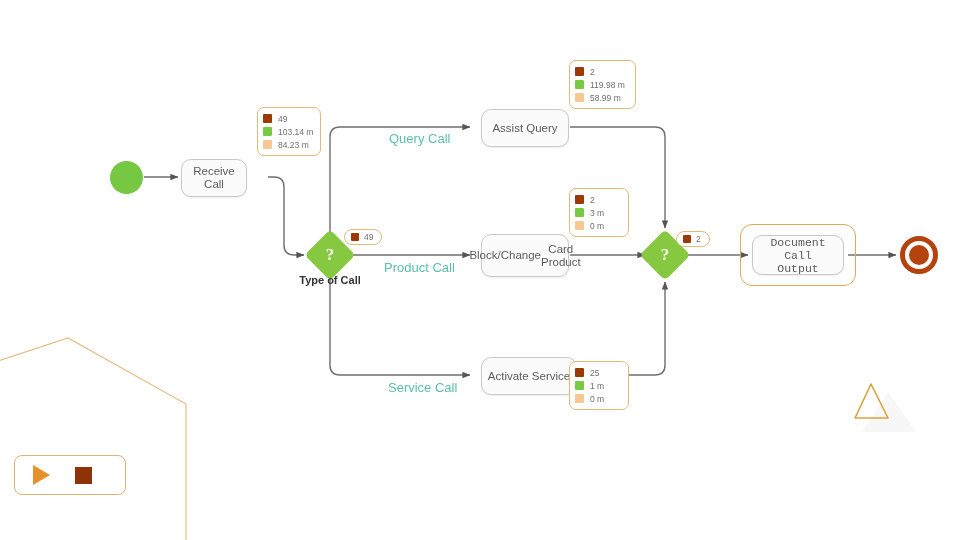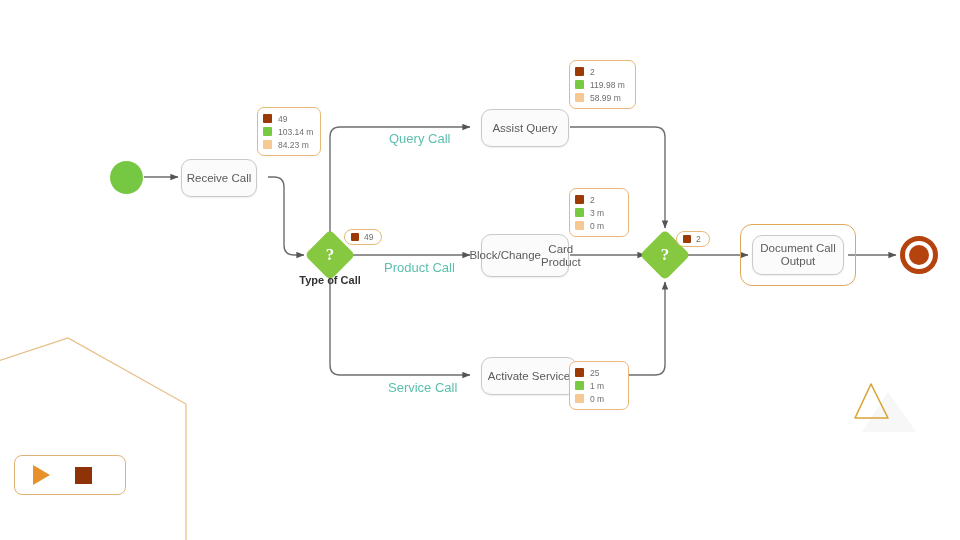--- a/index.html
+++ b/index.html
@@ -168,21 +168,21 @@
     <path d="M570,375 L655,375 Q665,375 665,365 L665,282" marker-end="url(#arrow)"></path>
 
     <path d="M684,255 L748,255" marker-end="url(#arrow)"></path>
 
     <path d="M848,255 L896,255" marker-end="url(#arrow)"></path>
   </g>
 </svg>
 
 <div class="node start-event" style="left:110px;top:161px;width:33px;height:33px;"></div>
 
-<div class="node task" style="left:181px;top:159px;width:76px;height:37px;">
+<div class="node task" style="left:181px;top:159px;width:66px;height:37px;">
   <span>Receive Call</span>
 </div>
 
 <div class="stat-card" style="left:257px;top:107px;width:64px;">
   <div class="stat-row">
     <span class="sw" style="background:#9c3a06;"></span>
     <span class="stat-val">49</span>
   </div>
   <div class="stat-row">
     <span class="sw" style="background:#7ac943;"></span>
@@ -267,21 +267,21 @@
 <div class="gateway-mark" style="left:647px;top:237px;">
   <span>?</span>
 </div>
 
 <div class="badge" style="left:676px;top:231px;">
   <span class="sw" style="background:#9c3a06;"></span>
   <span class="stat-val">2</span>
 </div>
 
 <div class="node highlight-box" style="left:740px;top:224px;width:116px;height:62px;"></div>
-<div class="node task" style="left:752px;top:235px;width:92px;height:40px;flex-direction:column;">
+<div class="node task" style="left:752px;top:235px;width:92px;height:40px;flex-direction:column;font-family:Liberation Mono, monospace;">
   <span>Document Call</span>
   <span>Output</span>
 </div>
 
 <div class="node end-event" style="left:900px;top:236px;width:38px;height:38px;">
   <div class="end-core"></div>
 </div>
 
 <div class="flow-label" style="left:389px;top:131px;">Query Call</div>
 <div class="flow-label" style="left:384px;top:260px;">Product Call</div>

